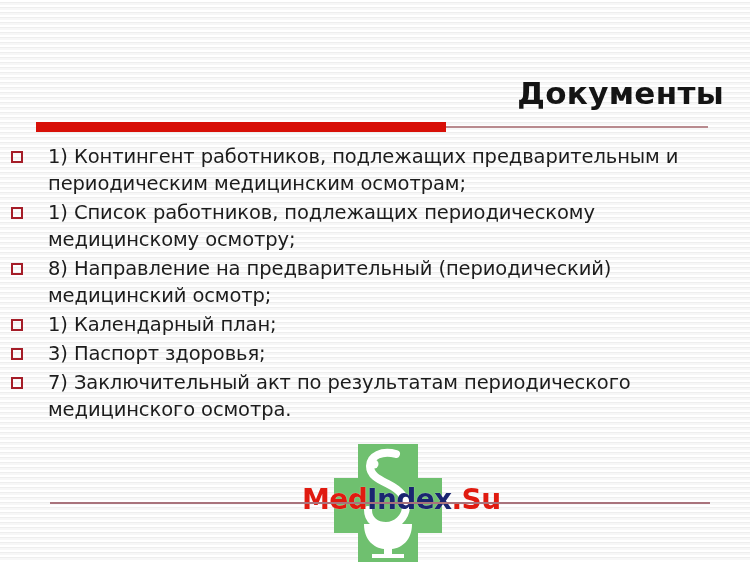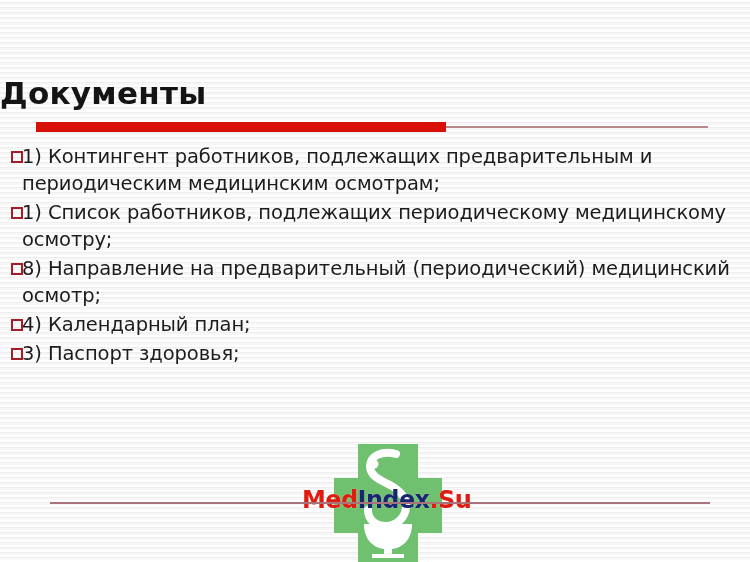--- a/index.html
+++ b/index.html
@@ -29,21 +29,21 @@
     );
     overflow: hidden;
   }
 
   
   .title {
     position: absolute;
     left: 0;
     top: 74px;
     width: 724px;
-    text-align: left;
+    text-align: right;
     font-size: 31px;
     font-weight: bold;
     color: #141414;
     letter-spacing: 0.3px;
     line-height: 38px;
     white-space: nowrap;
   }
 
   
   .divider-wrap {
@@ -72,21 +72,21 @@
 
   
   .list {
     position: absolute;
     left: 0px;
     top: 143px;
     width: 750px;
   }
   .item {
     position: relative;
-    padding-left: 22px;
+    padding-left: 48px;
     padding-right: 12px;
     margin-bottom: 2px;
   }
   .bullet {
     position: absolute;
     left: 11px;
     top: 8px;
     width: 8px;
     height: 8px;
     border: 2px solid #a51d28;
@@ -134,21 +134,21 @@
     height: 112px;
   }
 
   .logo-text {
     position: absolute;
     left: 302px;
     top: 486px;
     width: 160px;
     text-align: right;
     font-family: "DejaVu Sans", "Liberation Sans", sans-serif;
-    font-size: 24px;
+    font-size: 28px;
     font-weight: bold;
     letter-spacing: -0.6px;
     line-height: 28px;
     white-space: nowrap;
     text-shadow: 0 0 1px rgba(255,255,255,0.8);
   }
   .lt-med  { color: #e01b10; }
   .lt-index{ color: #1a2570; }
   .lt-dot  { color: #e01b10; }
   .lt-su   { color: #e01b10; }
@@ -188,29 +188,33 @@
       <span class="item-text">1)  Список работников, подлежащих периодическому медицинскому осмотру;</span>
     </div>
 
     <div class="item">
       <span class="bullet"></span>
       <span class="item-text">8)  Направление на предварительный (периодический) медицинский осмотр;</span>
     </div>
 
     <div class="item">
       <span class="bullet"></span>
-      <span class="item-text">4)  Календарный план;</span>
+      <span class="item-text">1)  Календарный план;</span>
     </div>
 
 
     <div class="item">
       <span class="bullet"></span>
       <span class="item-text">3)  Паспорт здоровья;</span>
     </div>
 
+    <div class="item">
+      <span class="bullet"></span>
+      <span class="item-text">7)  Заключительный акт  по результатам периодического медицинского осмотра.</span>
+    </div>
 
   </div>
 
   <div class="logo">
     <div class="cross-v"></div>
     <div class="cross-h"></div>
     <svg class="snake" viewBox="0 0 72 112">
       <path d="M44 8 C30 4 18 10 18 20 C18 30 28 34 36 38 C46 43 54 50 54 60
                C54 72 44 80 34 80 C24 80 16 74 16 64" fill="none" stroke="#ffffff" stroke-width="8" stroke-linecap="round" stroke-linejoin="round"></path>
       <circle cx="22" cy="18" r="4.5" fill="#ffffff"></circle>

